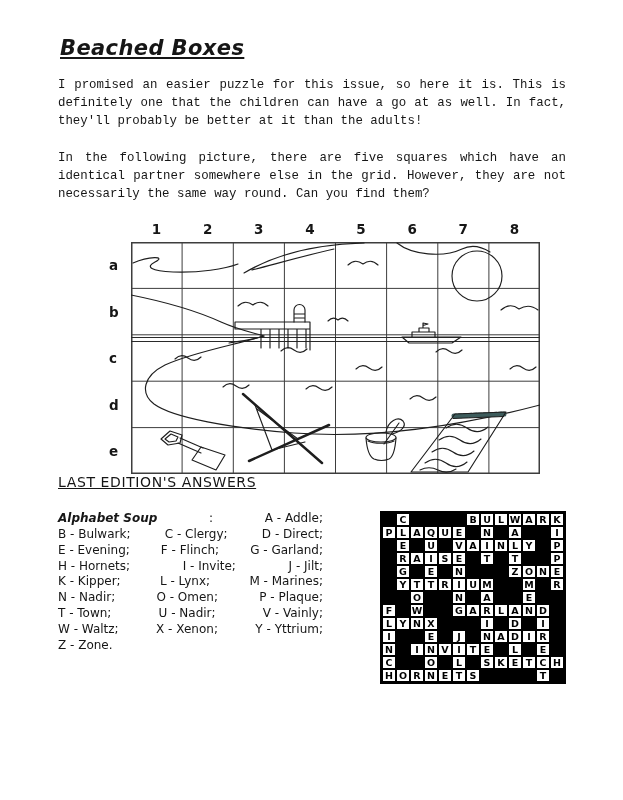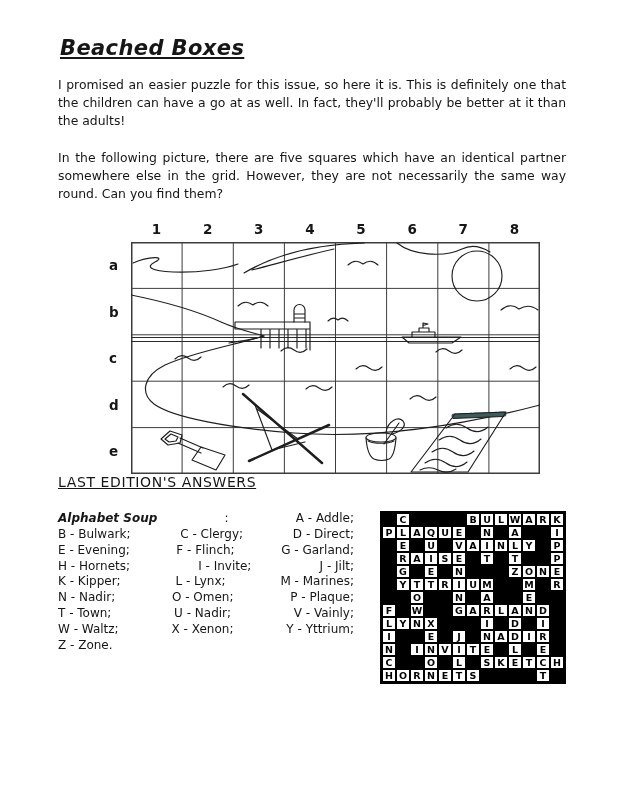--- a/index.html
+++ b/index.html
@@ -10,20 +10,21 @@
   }
   .doc{padding:36px 57px 0 58px;}
 
   .title{
     font-size:21px;font-weight:bold;font-style:italic;
     text-decoration:underline;margin:0 0 16px 2px;letter-spacing:.4px;
   }
   .para{
     font-size:12.4px;line-height:18.2px;text-align:justify;
     margin:0 0 18px 0;
+    font-family:Liberation Mono, monospace;
   }
 
   
   .grid-wrap{margin:14px 0 0 47px;}
   .col-labels{
     display:flex;margin-left:26px;width:409px;height:21px;
     font-size:13.5px;font-weight:bold;
   }
   .col-labels span{flex:1;text-align:center;}
   .grid-body{display:flex;}
@@ -32,21 +33,21 @@
     font-size:13.5px;font-weight:bold;
   }
   .row-labels span{flex:1;display:flex;align-items:center;justify-content:flex-start;padding-left:4px;}
   svg{display:block;}
 
   
   .answers-heading{
     font-size:14px;
     text-decoration:underline;letter-spacing:.6px;
   }
-  .answers-flex{display:flex;margin-top:21px;align-items:flex-start;}
+  .answers-flex{display:flex;margin-top:21px;align-items:flex-start;gap:31px;}
   .answers-list{width:303px;font-size:12px;}
   .ans-line{display:flex;justify-content:space-between;line-height:15.8px;}
   .ans-entry{white-space:nowrap;}
   .soup-title{font-weight:bold;font-style:italic;}
 
   .crossword{
     margin-left:26px;background:#000;padding:2px;
     display:grid;grid-template-columns:repeat(13,14px);grid-auto-rows:13px;
   }
   .cw-cell{

